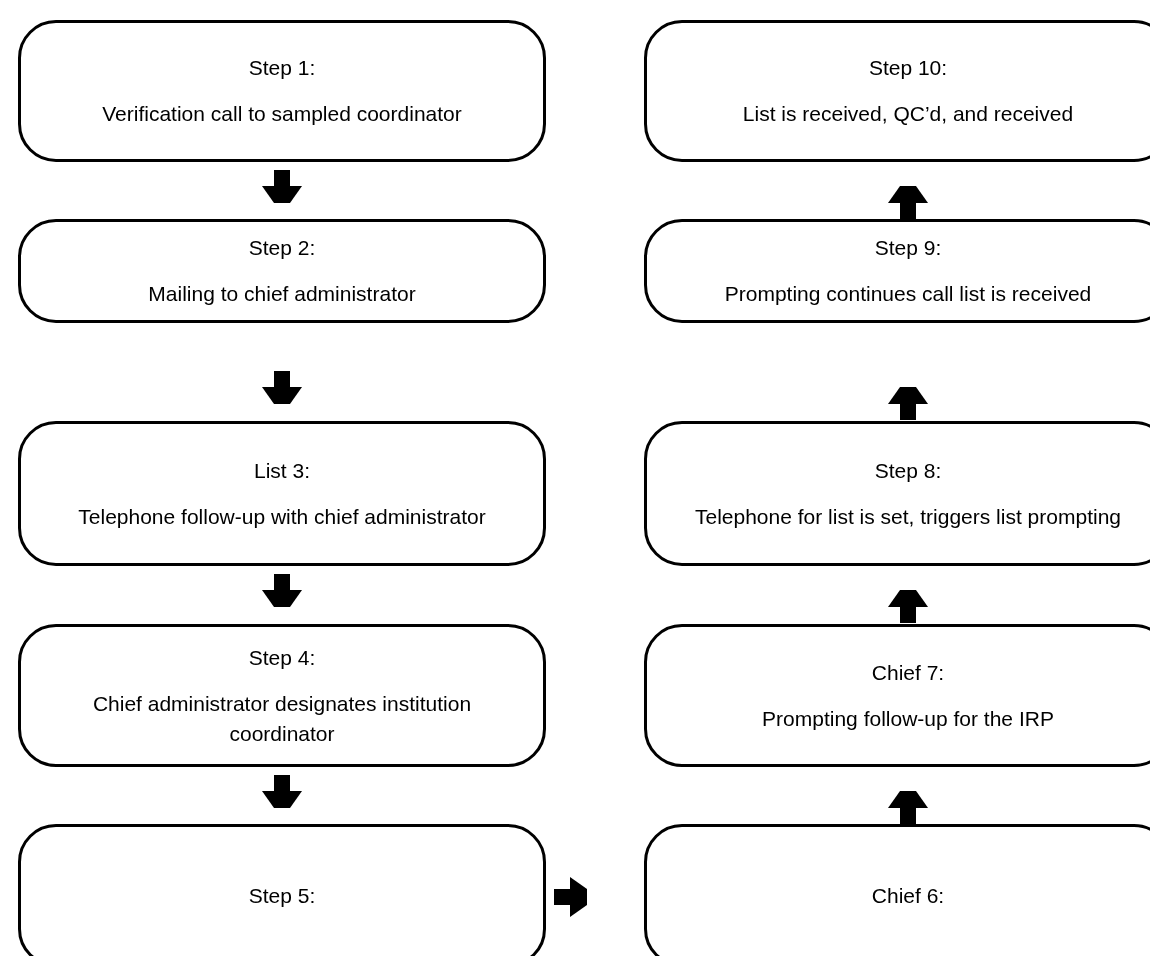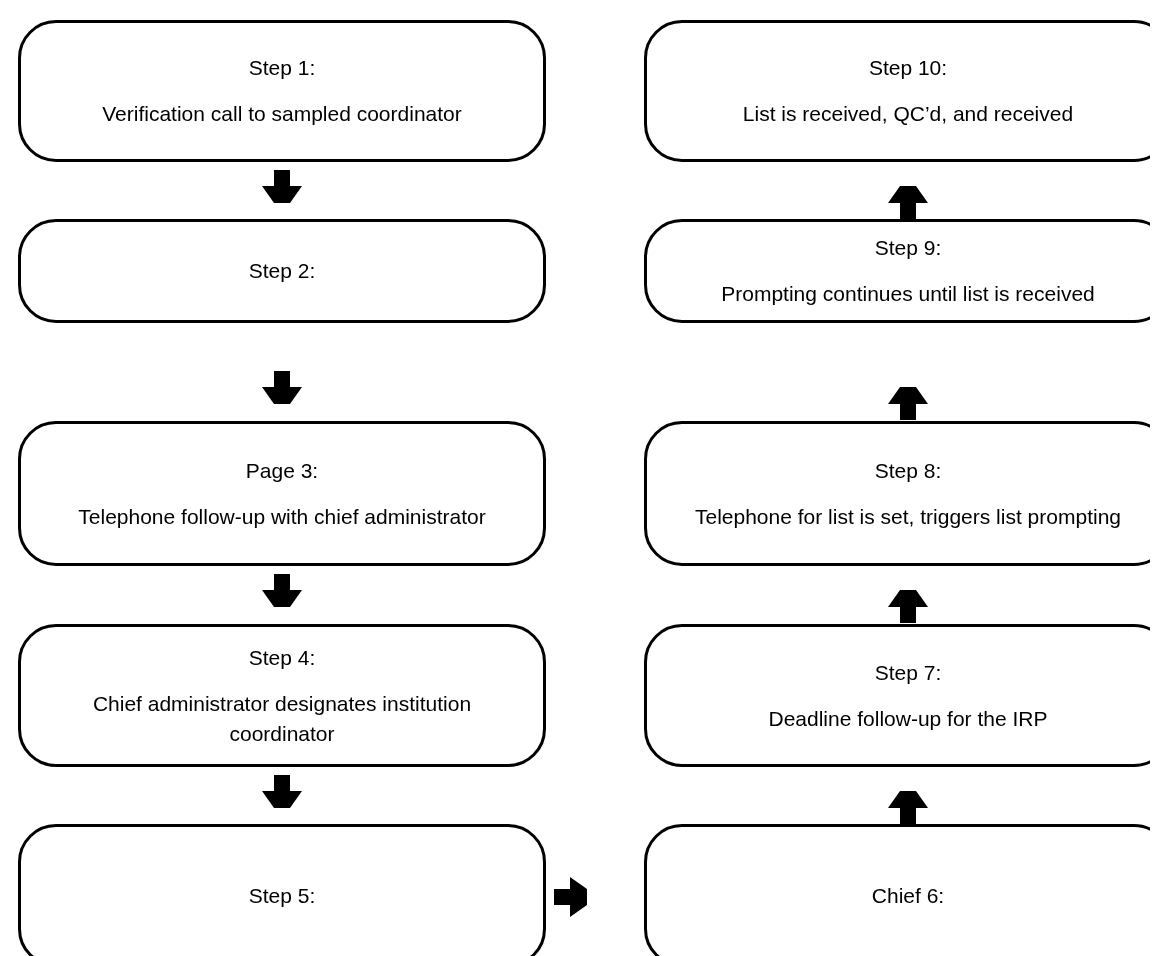--- a/index.html
+++ b/index.html
@@ -82,53 +82,54 @@
 
 <div class="canvas">
 
   <div class="box col-left row-a">
     <div>Step 1:</div>
     <div>Verification call to sampled coordinator</div>
   </div>
 
   <div class="box col-left row-b">
     <div>Step 2:</div>
+    <div>Mailing to chief administrator</div>
   </div>
 
   <div class="box col-left row-c">
-    <div>Page 3:</div>
+    <div>List 3:</div>
     <div>Telephone follow-up with chief administrator</div>
   </div>
 
   <div class="box col-left row-d">
     <div>Step 4:</div>
     <div>Chief administrator designates institution coordinator</div>
   </div>
 
   <div class="box col-left row-e">
     <div>Step 5:</div>
   </div>
 
   <div class="box col-right row-e">
     <div>Chief 6:</div>
   </div>
 
   <div class="box col-right row-d">
-    <div>Step 7:</div>
-    <div>Deadline follow-up for the IRP</div>
+    <div>Chief 7:</div>
+    <div>Prompting follow-up for the IRP</div>
   </div>
 
   <div class="box col-right row-c">
     <div>Step 8:</div>
     <div>Telephone for list is set, triggers list prompting</div>
   </div>
 
   <div class="box col-right row-b">
     <div>Step 9:</div>
-    <div>Prompting continues until list is received</div>
+    <div>Prompting continues call list is received</div>
   </div>
 
   <div class="box col-right row-a">
     <div>Step 10:</div>
     <div>List is received, QC’d, and received</div>
   </div>
 
   <div class="arrow a-l a-1">
     <div class="shaft-v"></div>
     <div class="head-down"></div>

